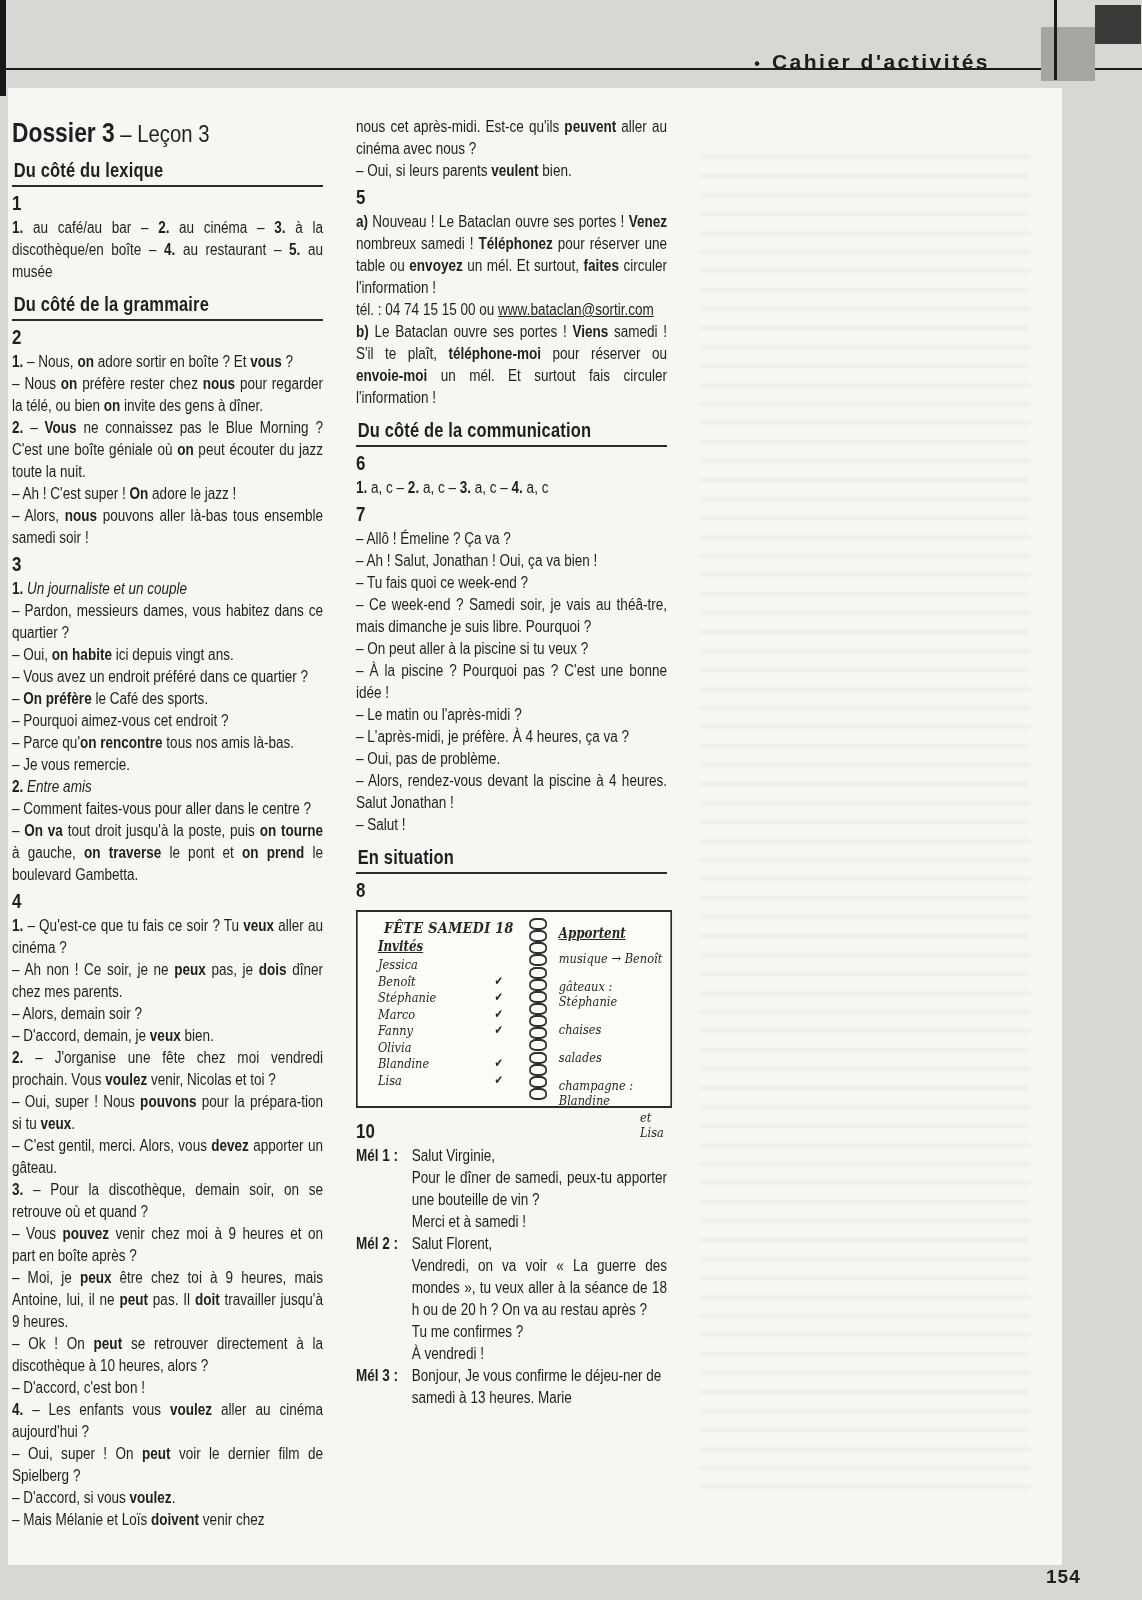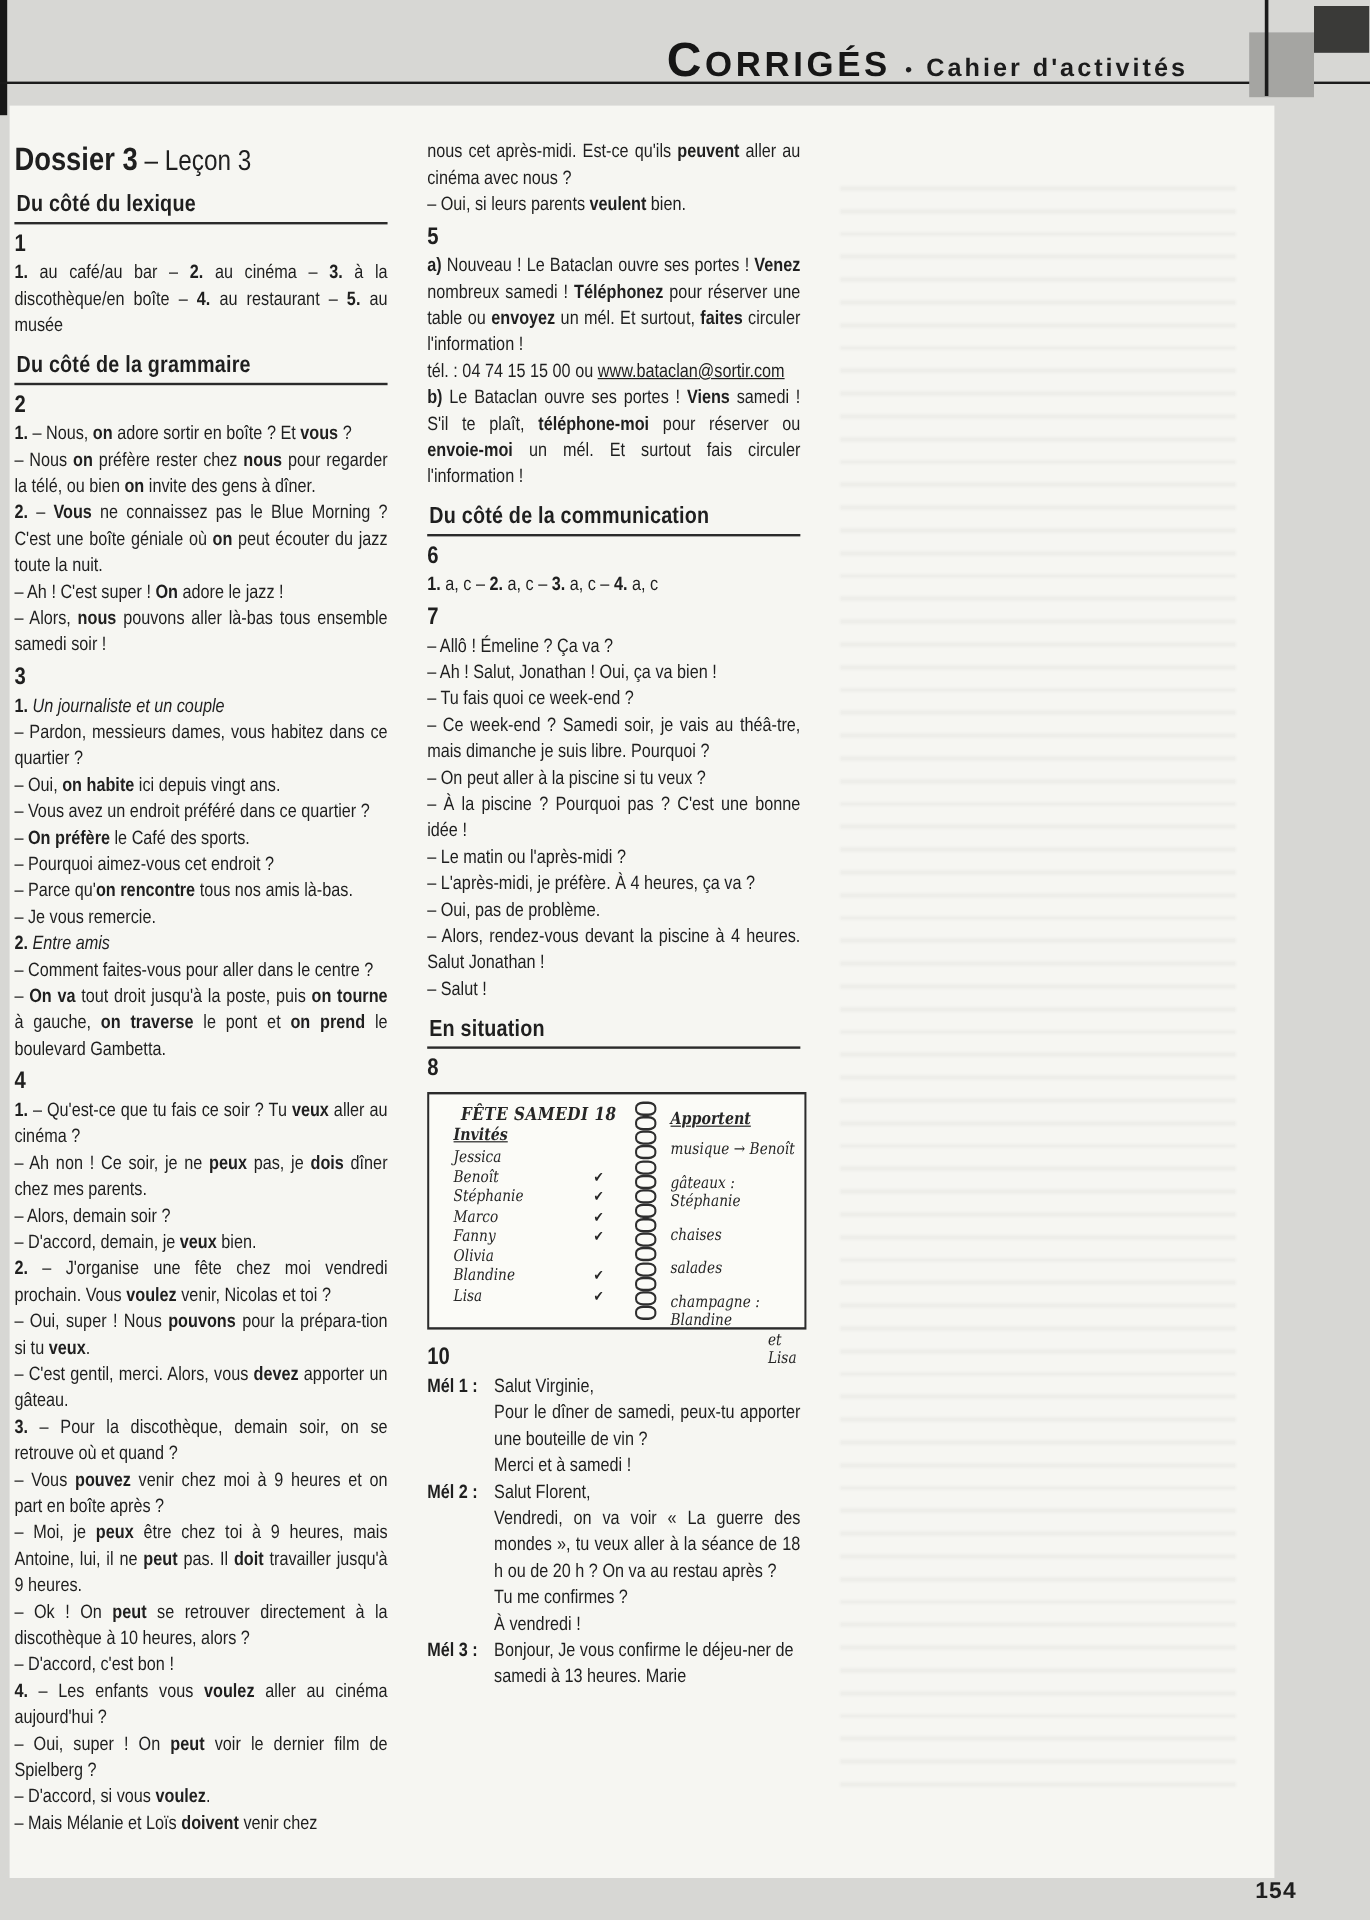--- a/index.html
+++ b/index.html
@@ -26,21 +26,21 @@
   .sq-dark{position:absolute;left:1095px;top:5px;width:46px;height:39px;background:#3a3a38;z-index:5;}
   .masthead{
     position:absolute;top:28px;right:152px;z-index:7;
     display:flex;align-items:baseline;gap:12px;white-space:nowrap;
   }
   .masthead-title{
     display:inline-block;font-size:29px;font-weight:bold;letter-spacing:3px;color:#161616;
   }
   .masthead-title::first-letter{font-size:40px;}
   .masthead-bullet{font-size:16px;font-weight:bold;}
-  .masthead-sub{font-size:21px;font-weight:bold;letter-spacing:2.5px;color:#1c1c1c;}
+  .masthead-sub{font-size:21px;font-weight:bold;letter-spacing:2.5px;color:#1c1c1c;margin-top:22px;}
   .pagenum{position:absolute;left:1046px;top:1566px;font-size:19px;font-weight:bold;letter-spacing:1px;z-index:7;}
 
   .col{
     position:absolute;top:116px;width:368px;
     transform:scaleX(0.845);transform-origin:0 0;
   }
   .col-left{left:12px;}
   .col-right{left:356px;}
 
   .doss-title{margin:2px 0 8px;}
@@ -86,21 +86,20 @@
 
 <div class="paper"></div>
 <div class="bleed"></div>
 <div class="leftbar"></div>
 <div class="sq-gray"></div>
 <div class="sq-dark"></div>
 <div class="vline"></div>
 <div class="topline"></div>
 
 <div class="masthead">
-  <span class="masthead-title">CORRIGÉS</span>
   <span class="masthead-bullet">•</span>
   <span class="masthead-sub">Cahier d'activités</span>
 </div>
 
 <div class="col col-left" id="col-left">
     <div class="doss-title"><span class="t-bold">Dossier 3</span><span class="t-reg"> – Leçon 3</span></div>
     <div class="rule-h">Du côté du lexique</div>
     <div class="exnum">1</div>
     <p class="just"><b>1.</b> au café/au bar – <b>2.</b> au cinéma – <b>3.</b> à la discothèque/en boîte – <b>4.</b> au restaurant – <b>5.</b> au musée</p>
     <div class="rule-h">Du côté de la grammaire</div>

